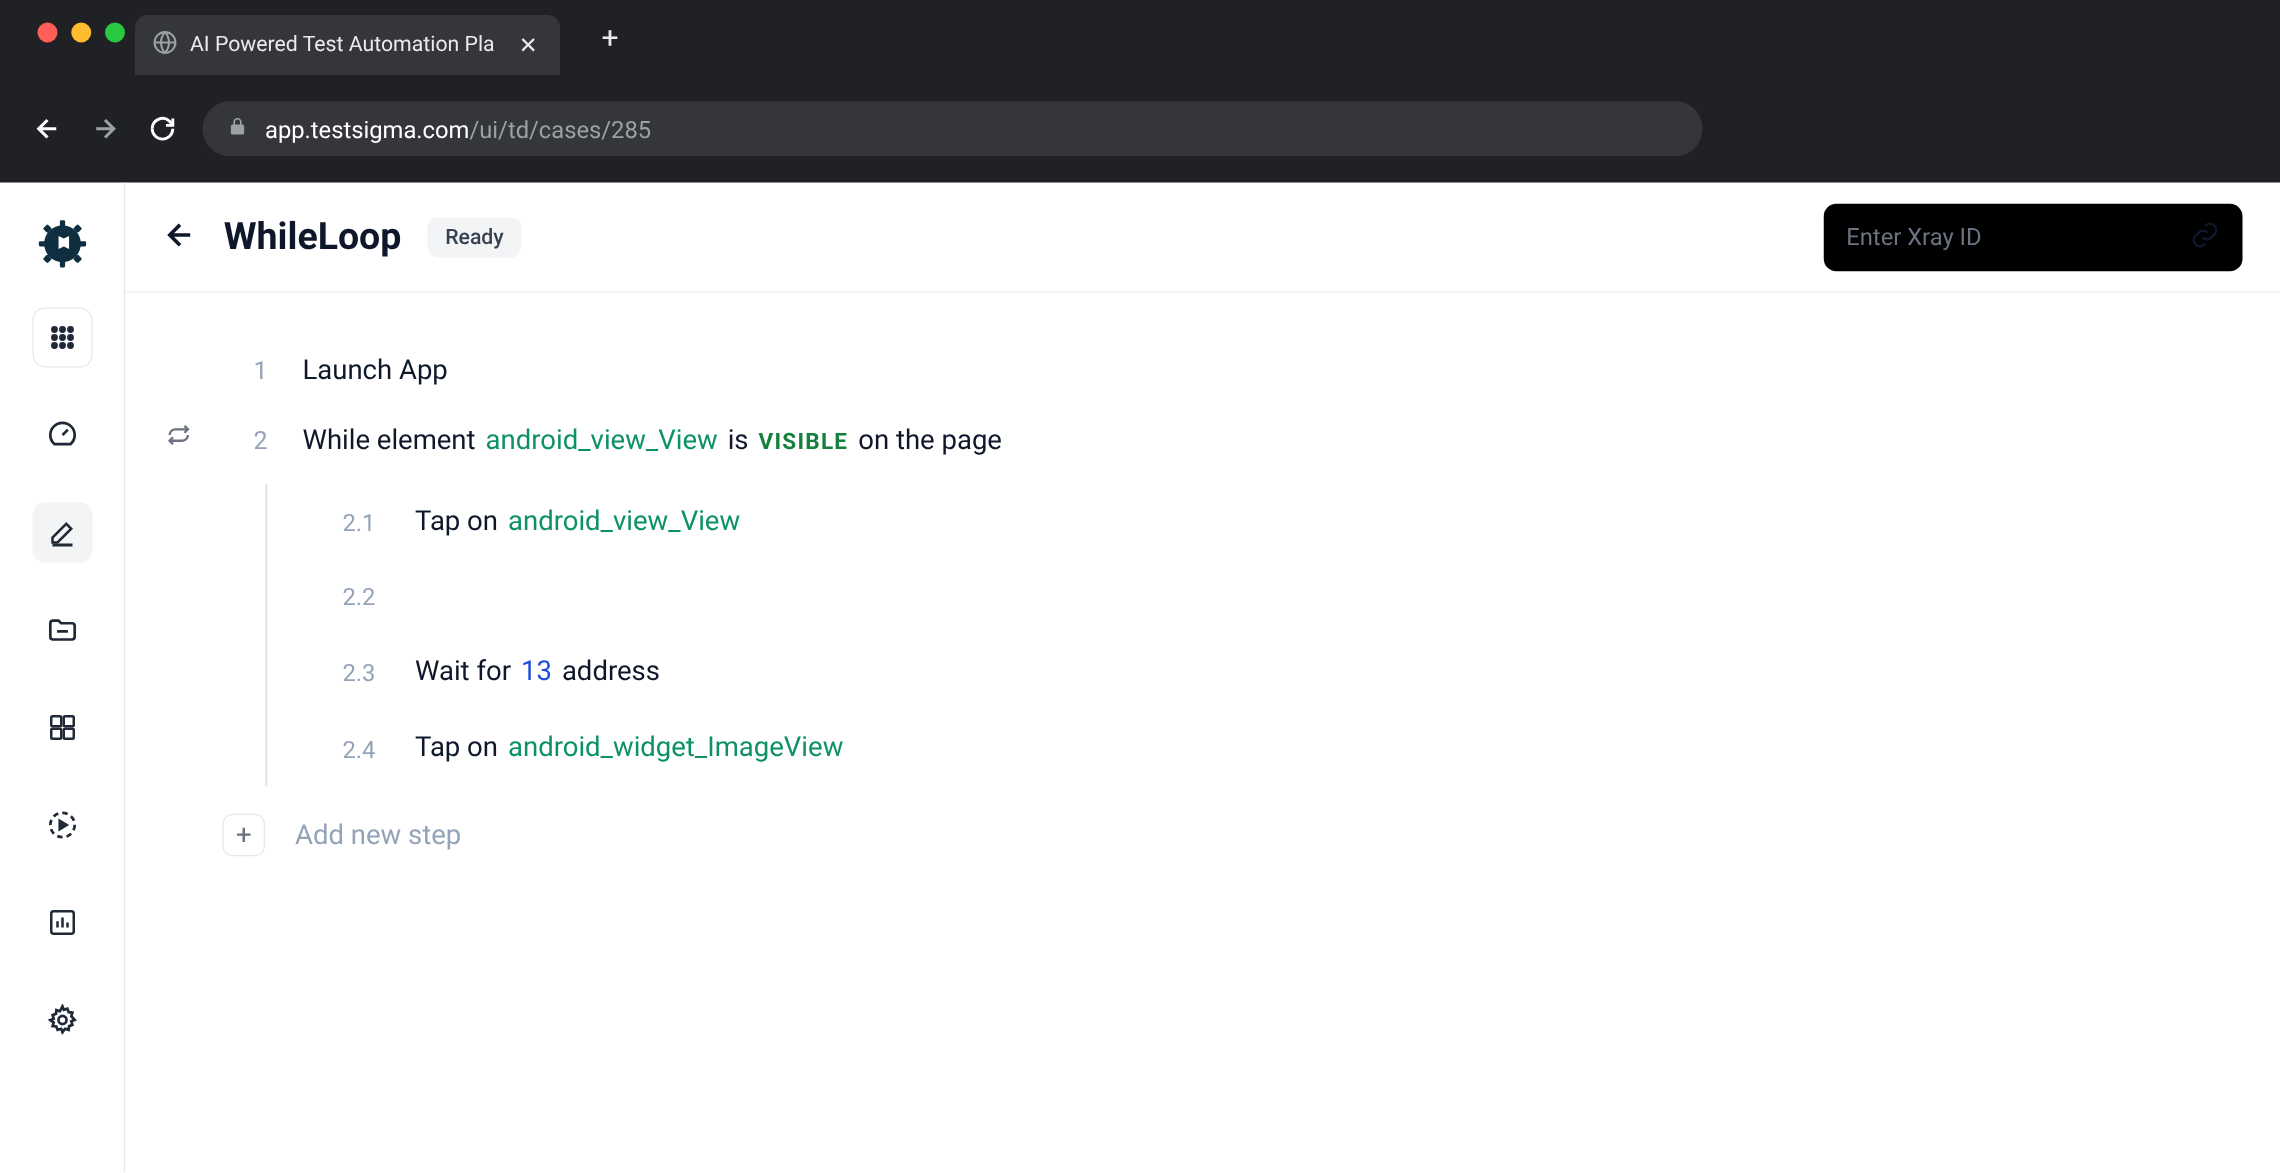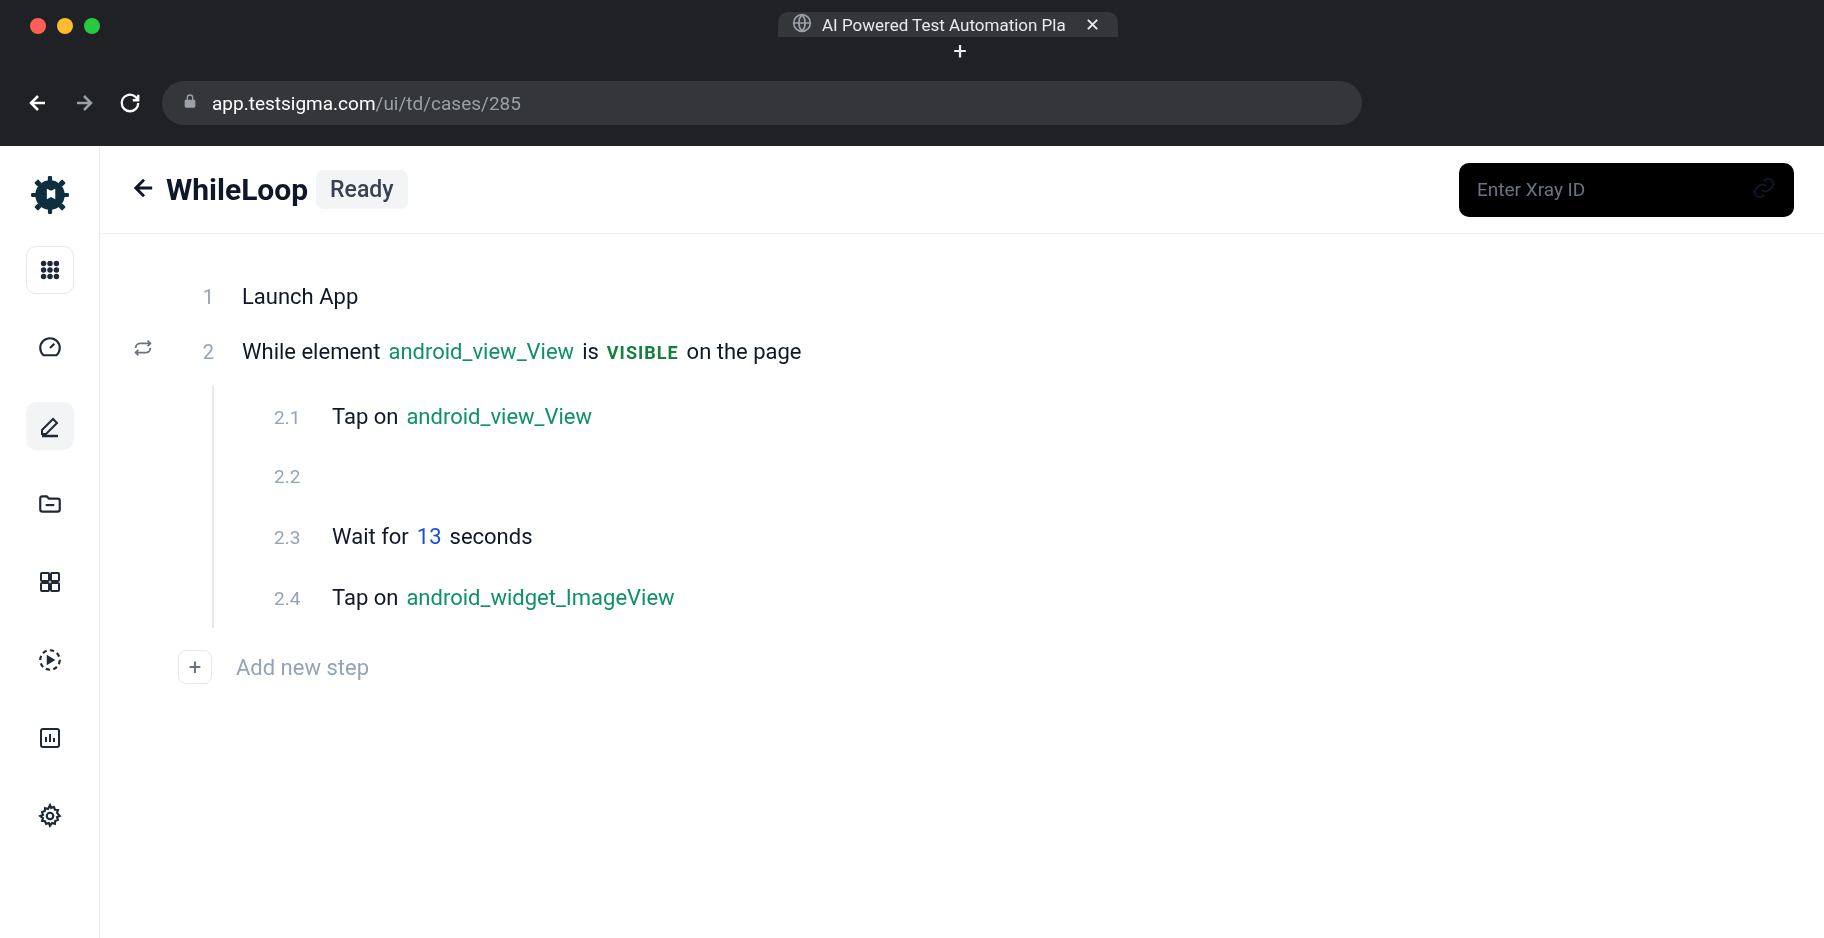--- a/index.html
+++ b/index.html
@@ -5,21 +5,21 @@
 * { margin:0; padding:0; box-sizing:border-box; font-family:-apple-system,BlinkMacSystemFont,"Segoe UI",Roboto,sans-serif; }
 body { background:#fff; width:1824px; height:938px; overflow:hidden; }
 
 
 .browser-chrome { background:#202124; height:146px; }
 .traffic-lights { display:flex; gap:11px; padding:18px 0 0 30px; position:absolute; }
 .tl { width:16px; height:16px; border-radius:50%; }
 .tl.red { background:#ff5f57; }
 .tl.yellow { background:#febc2e; }
 .tl.green { background:#28c840; }
-.tab-bar { display:flex; align-items:center; padding-left:72px; height:60px;flex-direction:column; }
+.tab-bar { display:flex; align-items:center; padding-left:108px; height:60px; }
 .tab { background:#35363a; border-radius:10px 10px 0 0; height:48px; display:flex; align-items:center; padding:0 14px; gap:10px; min-width:340px; margin-top:12px; }
 .tab-title { color:#e8eaed; font-size:17px; white-space:nowrap; overflow:hidden; text-overflow:ellipsis; flex:1;}
 .tab-close { color:#e8eaed; font-size:18px; cursor:pointer; padding:2px 4px; }
 .new-tab { color:#e8eaed; font-size:24px; margin-left:24px; cursor:pointer; width:32px; height:32px; display:flex; align-items:center; justify-content:center; }
 .addr-row { display:flex; align-items:center; height:66px; padding:0 24px; gap:18px; margin-top:10px;}
 .nav-btn { width:28px; height:28px; display:flex; align-items:center; justify-content:center; cursor:pointer; }
 .nav-btn svg { stroke:#9aa0a6; }
 .nav-btn.active svg { stroke:#fff; }
 .addr-bar { flex:1; background:#35363a; border-radius:30px; height:44px; display:flex; align-items:center; padding:0 20px; gap:14px; max-width:1200px;}
 .lock-icon svg { fill:#9aa0a6; }
@@ -30,24 +30,24 @@
 
 .app { display:flex; height:calc(938px - 146px); }
 .sidebar { width:100px; border-right:1px solid #e5e7eb; display:flex; flex-direction:column; align-items:center; padding-top:28px; gap:30px; }
 .logo { width:42px; height:42px; }
 .side-item { width:48px; height:48px; display:flex; align-items:center; justify-content:center; border-radius:10px; cursor:pointer; }
 .side-item.boxed { border:1px solid #e5e7eb; }
 .side-item.active { background:#f3f4f6; }
 .side-item svg { stroke:#1f2937; fill:none; stroke-width:2; }
 
 .main { flex:1; display:flex; flex-direction:column; }
-.page-header { height:88px; border-bottom:1px solid #eef0f3; display:flex; align-items:center; padding:0 30px; gap:8px; }
+.page-header { height:88px; border-bottom:1px solid #eef0f3; display:flex; align-items:center; padding:0 30px; gap:21px; }
 .back-arrow { cursor:pointer; }
 .page-title { font-size:30px; font-weight:700; color:#0f172a; }
-.status-badge { background:#f3f4f6; color:#374151; font-size:23px; padding:6px 14px; border-radius:8px; font-weight:500;}
+.status-badge { background:#f3f4f6; color:#374151; font-size:17px; padding:6px 14px; border-radius:8px; font-weight:500;}
 .header-spacer { flex:1; }
 .xray-box { display:flex; align-items:center; background:#000000; border-radius:10px; padding:0 18px; height:54px; gap:30px; min-width:310px; }
 .xray-input { border:none; background:transparent; font-size:19px; color:#6b7280; outline:none; flex:1; }
 .xray-input::placeholder { color:#6b7280; }
 .link-icon { cursor:pointer; }
 
 .steps { padding:36px 30px; }
 .step-row { display:flex; align-items:baseline; gap:28px; padding:14px 0; font-size:22px; color:#0f172a; }
 .step-icon-col { width:26px; display:flex; justify-content:center; }
 .step-num-col { width:30px; text-align:right; color:#94a3b8; font-size:20px; }
@@ -252,21 +252,21 @@
           </span>
         </div>
         <div class="sub-row">
           <span class="sub-num">2.2</span>
         </div>
         <div class="sub-row">
           <span class="sub-num">2.3</span>
           <span class="step-text">
             <span>Wait for</span>
             <span class="tok-val">13</span>
-            <span>seconds</span>
+            <span>address</span>
           </span>
         </div>
         <div class="sub-row">
           <span class="sub-num">2.4</span>
           <span class="step-text">
             <span>Tap on</span>
             <span class="tok-elem">android_widget_ImageView</span>
           </span>
         </div>
       </div>

